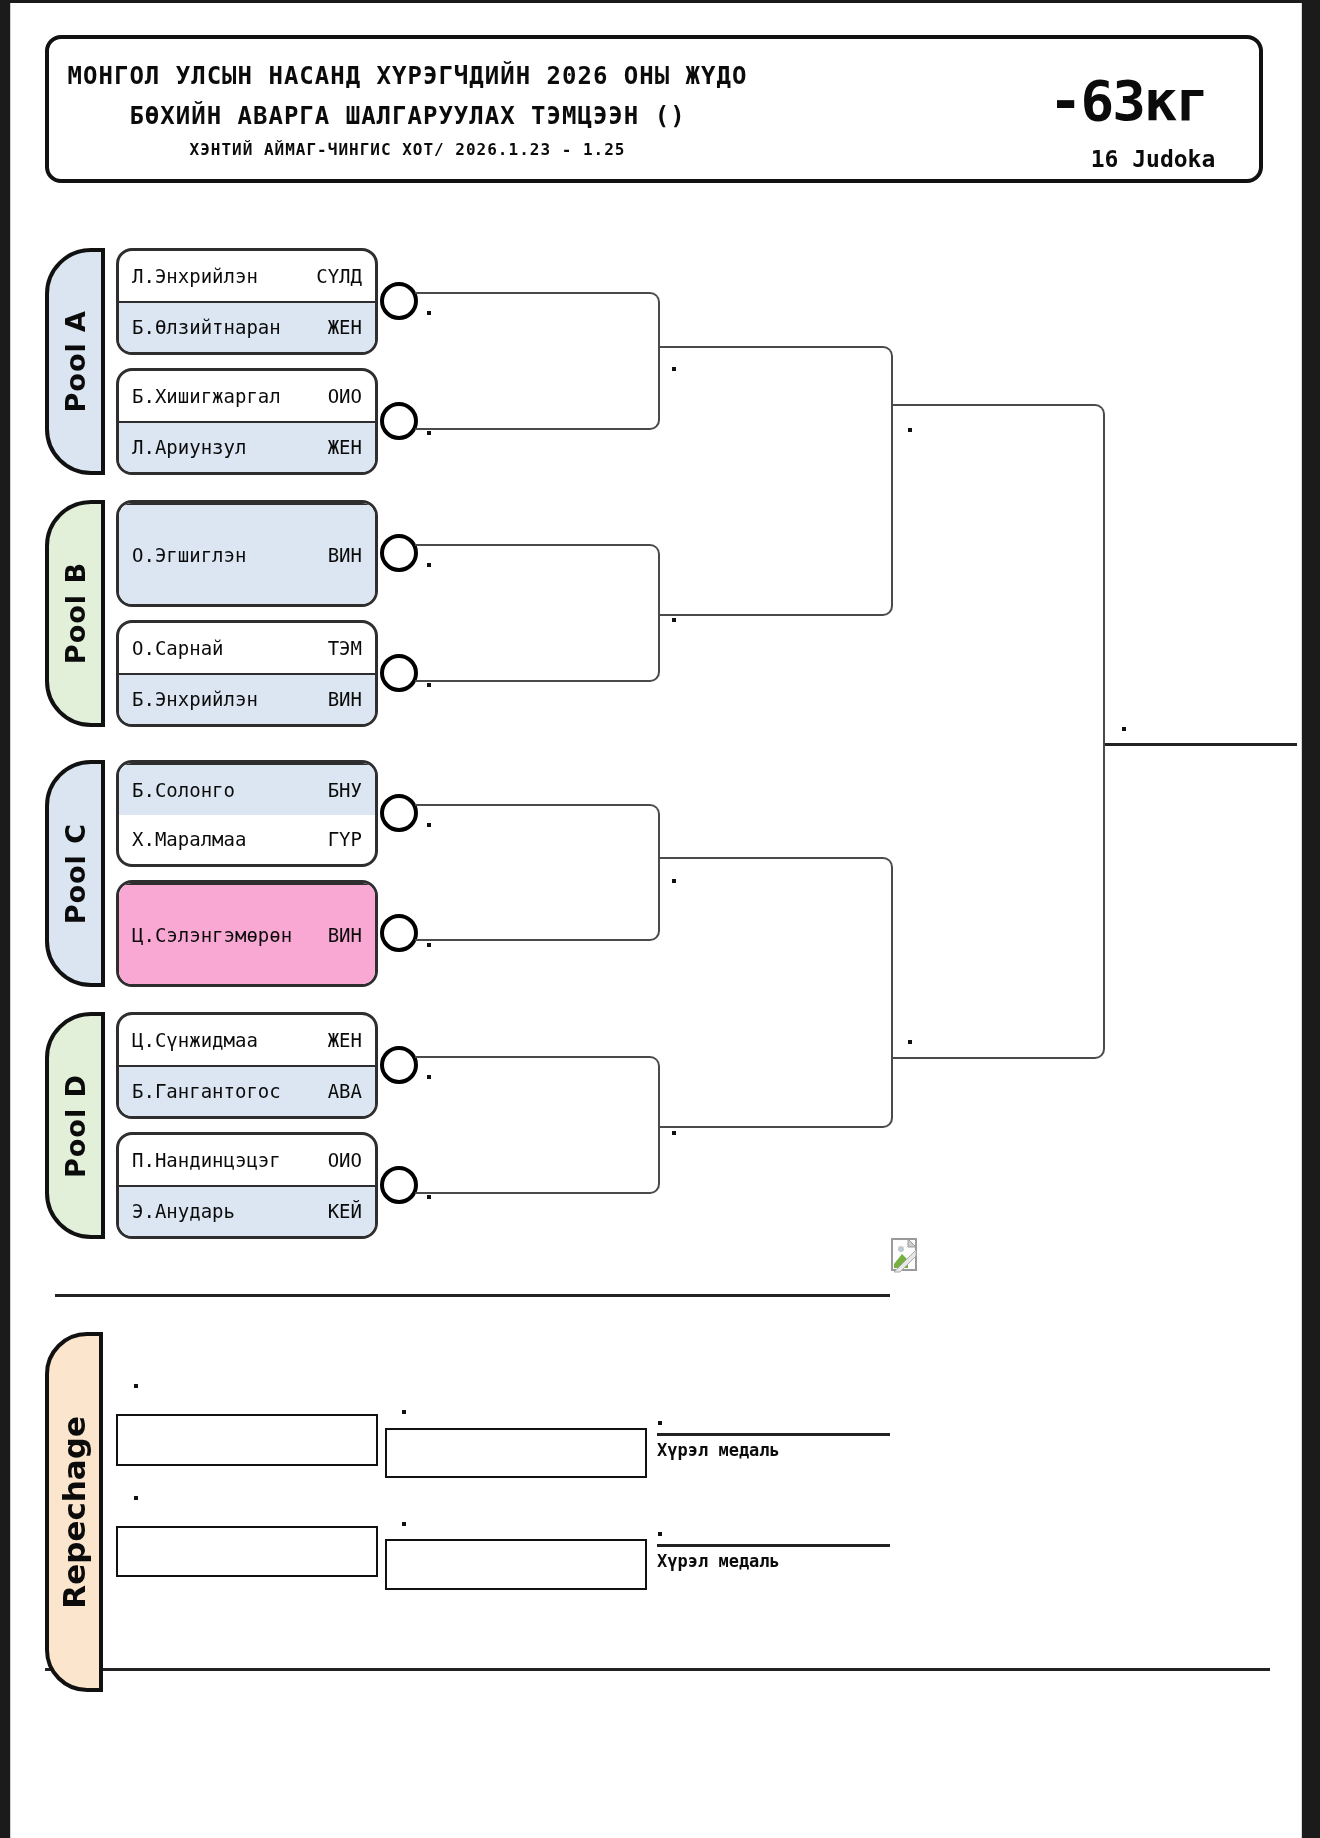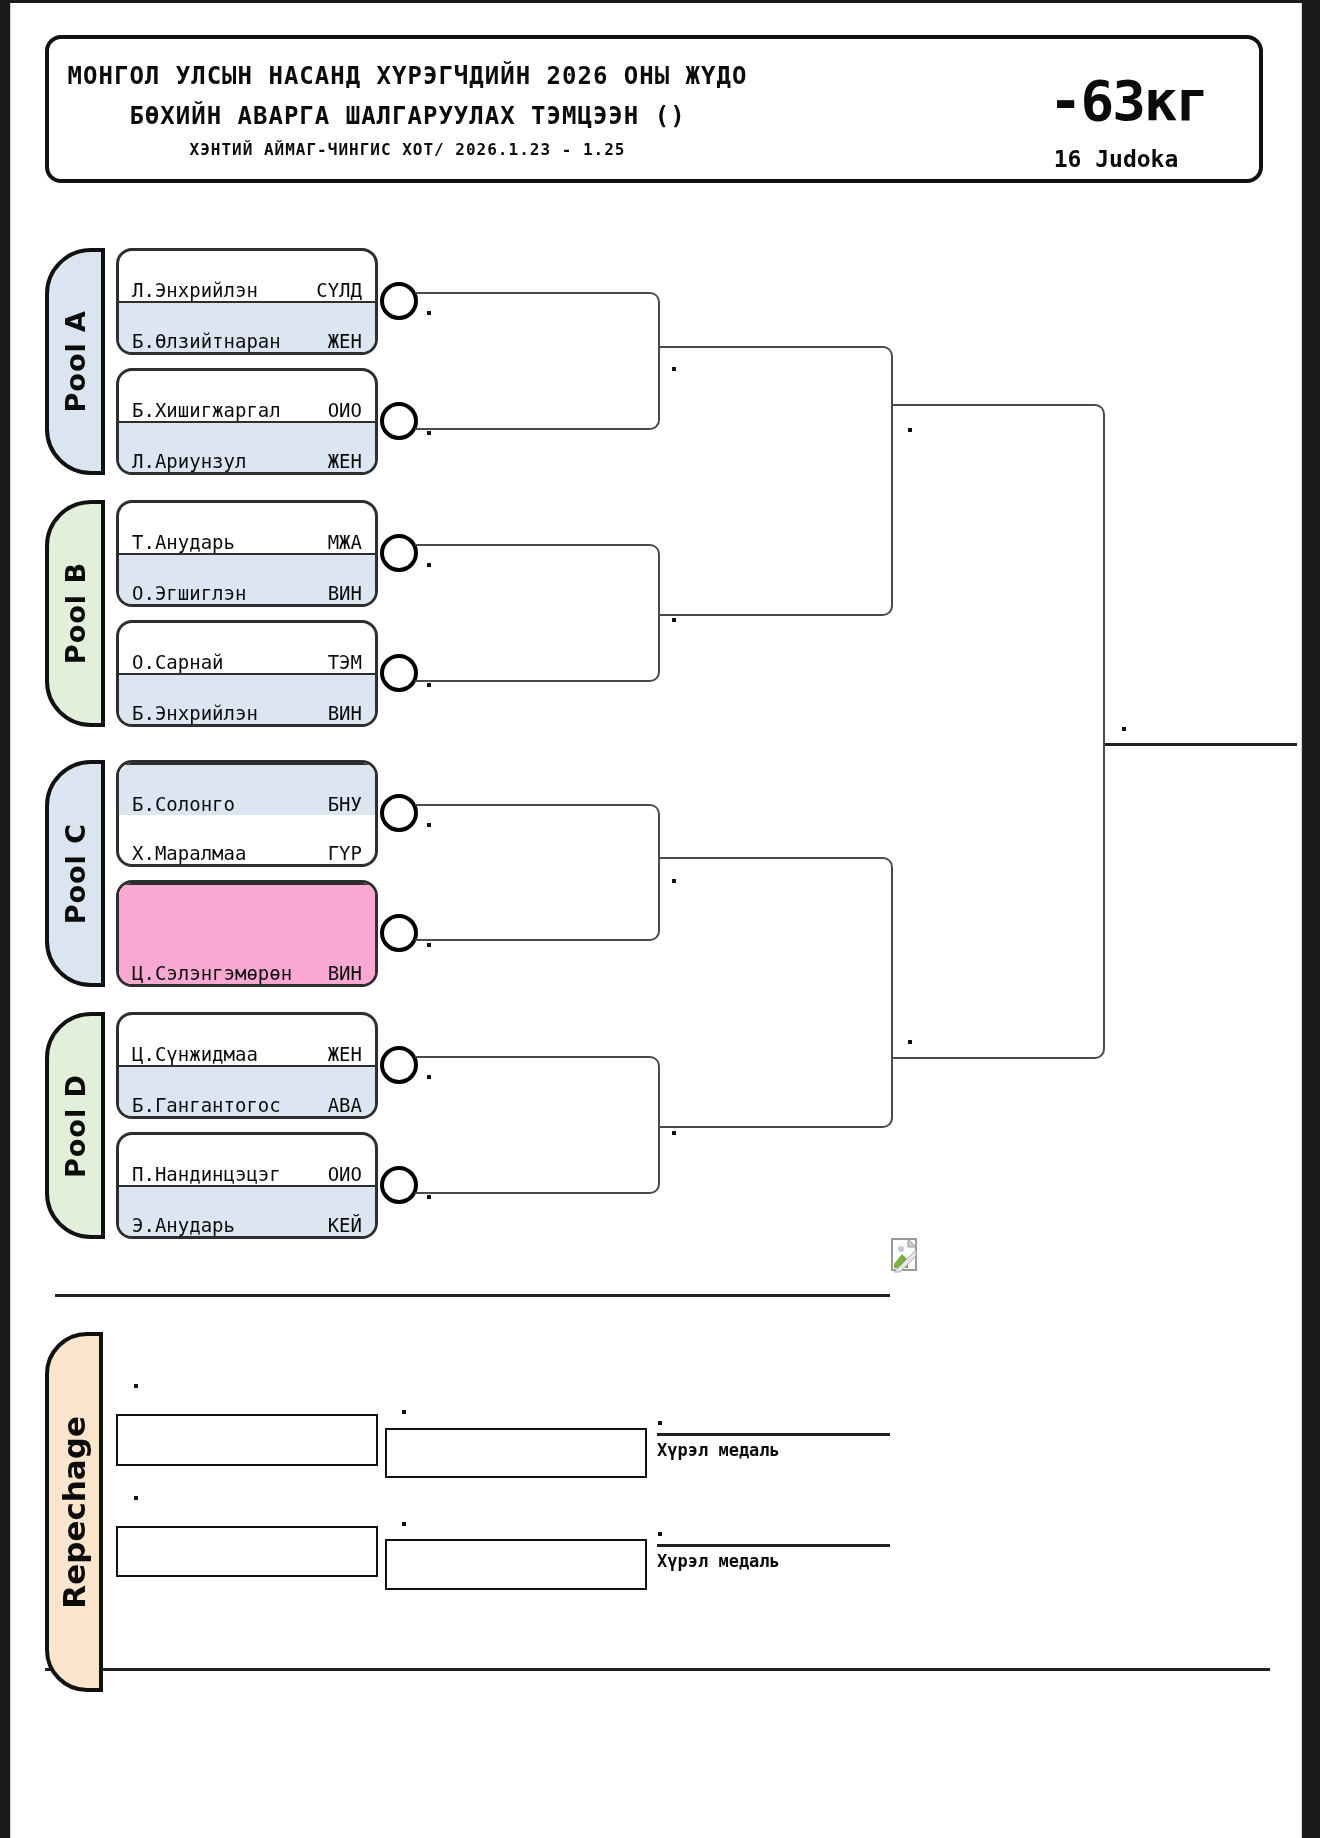--- a/index.html
+++ b/index.html
@@ -13,34 +13,34 @@
   .edge-left{left:0;top:0;width:10px;height:1838px;background:#1b1b1b;border-right:1px solid #cfcfcf;}
   .edge-right{left:1301px;top:0;width:19px;height:1838px;background:#1b1b1b;border-left:1px solid #d8d8d8;}
   .edge-top{left:0;top:0;width:1320px;height:3px;background:#1b1b1b;}
   
   .header-box{left:45px;top:35px;width:1218px;height:148px;border:4px solid #111;border-radius:16px;background:#fff;box-sizing:border-box;}
   .title-line{left:45px;width:725px;text-align:center;font-weight:bold;color:#0b0b0b;white-space:nowrap;}
   .t1{top:62px;font-size:24px;letter-spacing:1px;}
   .t2{top:102px;font-size:24px;letter-spacing:1px;}
   .t3{top:140px;font-size:16px;letter-spacing:1px;}
   .weight{left:1023px;top:68px;width:210px;text-align:center;font-weight:bold;font-size:56px;letter-spacing:-2px;color:#0b0b0b;}
-  .judoka-count{left:1011px;top:146px;width:210px;text-align:center;font-weight:bold;font-size:23px;color:#0b0b0b;}
+  .judoka-count{left:1048px;top:146px;width:210px;text-align:center;font-weight:bold;font-size:23px;color:#0b0b0b;}
   
   .pool-label{left:45px;width:60px;height:227px;border:4px solid #111;border-radius:46px 0 0 46px;box-sizing:border-box;
     display:flex;align-items:center;justify-content:center;}
   .pool-label span{writing-mode:vertical-rl;transform:rotate(180deg);font-family:"DejaVu Sans","Liberation Sans",sans-serif;
     font-weight:bold;font-size:27px;color:#0b0b0b;letter-spacing:1px;}
   .rep-label{left:45px;top:1332px;width:58px;height:360px;border:4px solid #111;border-radius:42px 0 0 42px;box-sizing:border-box;
     display:flex;align-items:center;justify-content:center;}
   .rep-label span{writing-mode:vertical-rl;transform:rotate(180deg);font-family:"DejaVu Sans","Liberation Sans",sans-serif;
     font-weight:bold;font-size:31px;color:#0b0b0b;}
   
   .match-box{left:116px;width:262px;height:107px;border:3px solid #2e2e2e;border-radius:16px;background:#fff;
     box-sizing:border-box;overflow:hidden;display:flex;flex-direction:column;}
-  .mrow{flex:1;display:flex;align-items:flex-end;justify-content:space-between;padding:0 13px;font-size:19px;color:#0b0b0b;white-space:nowrap;}
+  .mrow{flex:1;display:flex;align-items:center;justify-content:space-between;padding:12px 13px;font-size:19px;color:#0b0b0b;white-space:nowrap;}
   .mrow .club{font-weight:normal;}
   .mrow-bottom{border-top:2px solid #2e2e2e;}
   
   .circle{width:38px;height:38px;border:4px solid #000;border-radius:50%;background:#fff;box-sizing:border-box;}
   .brk{border-style:solid;border-color:#4a4a4a;border-width:2px 2px 2px 0;border-radius:0 10px 10px 0;box-sizing:border-box;}
   .hline{background:#222;}
   .dot{width:4px;height:4px;background:#111;}
   .rep-box{border:2px solid #111;background:#fff;box-sizing:border-box;}
   .bronze-label{font-size:17px;font-weight:bold;color:#0b0b0b;white-space:nowrap;}
 </style>
@@ -81,24 +81,20 @@
   <div class="mrow">
       <span>Б.Хишигжаргал</span>
       <span class="club">ОИО</span>
     </div>
   <div class="mrow mrow-bottom" style="background:#dbe6f2;">
       <span>Л.Ариунзул</span>
       <span class="club">ЖЕН</span>
     </div>
 </div>
 <div class="abs match-box" style="top:500px;">
-  <div class="mrow">
-      <span>Т.Анударь</span>
-      <span class="club">МЖА</span>
-    </div>
   <div class="mrow mrow-bottom" style="background:#dbe6f2;">
       <span>О.Эгшиглэн</span>
       <span class="club">ВИН</span>
     </div>
 </div>
 <div class="abs match-box" style="top:620px;">
   <div class="mrow">
       <span>О.Сарнай</span>
       <span class="club">ТЭМ</span>
     </div>

